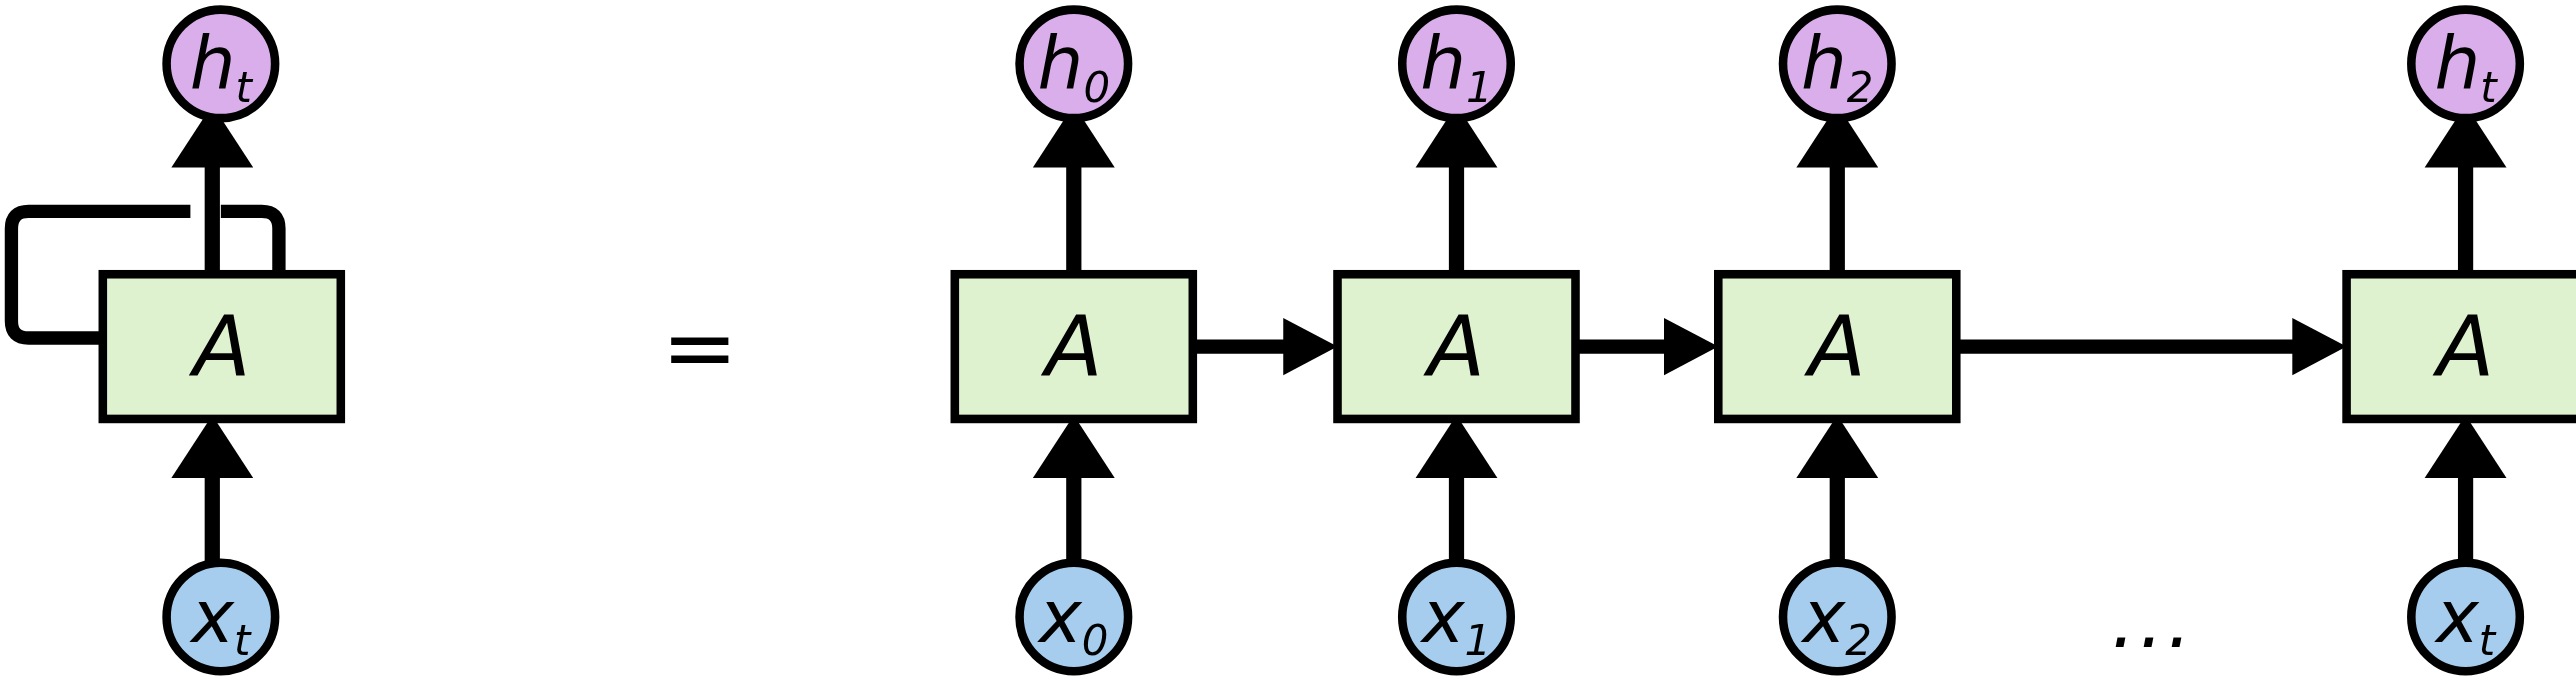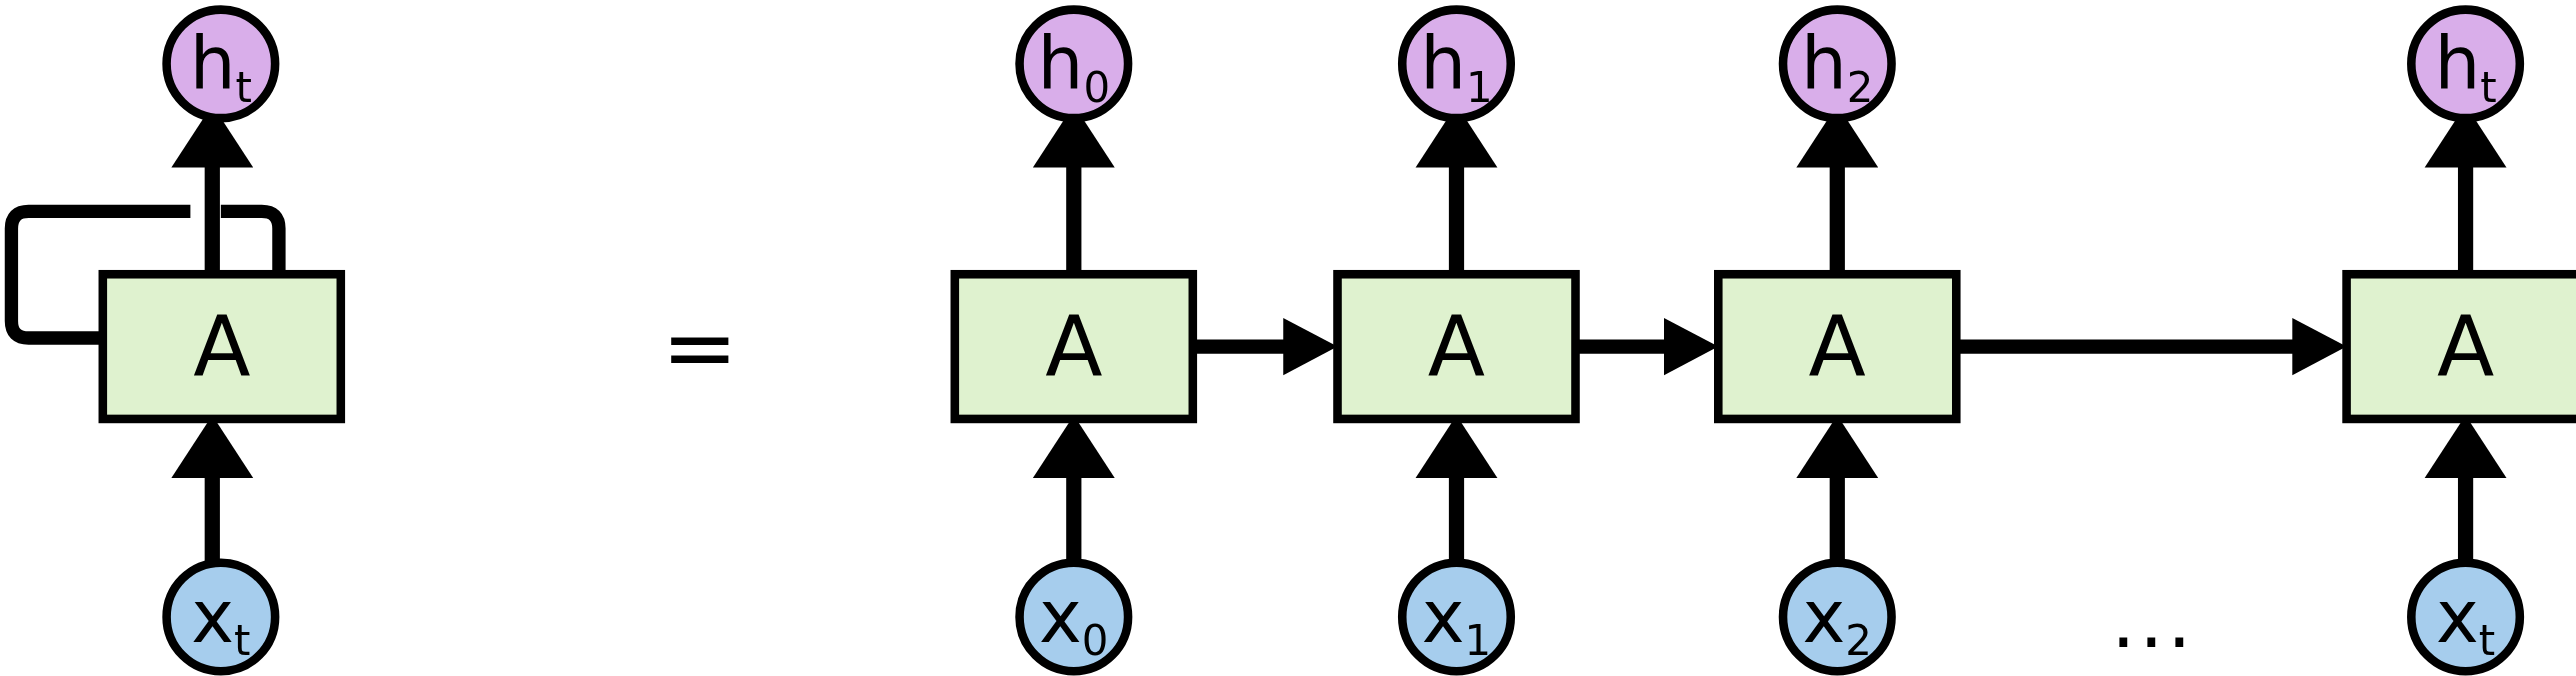--- a/index.html
+++ b/index.html
@@ -11,20 +11,21 @@
     width: 2576px;
     height: 677px;
     overflow: hidden;
     font-family: "DejaVu Sans", sans-serif;
   }
   #diagram-root {
     position: relative;
     width: 2288px;
     height: 677px;
     background: #ffffff;
+    font-style: italic;
   }
   svg.canvas {
     display: block;
     width: 2576px;
     height: 677px;
   }
   .node-label {
     font-family: "DejaVu Sans", sans-serif;
     fill: #000000;
     text-anchor: middle;

